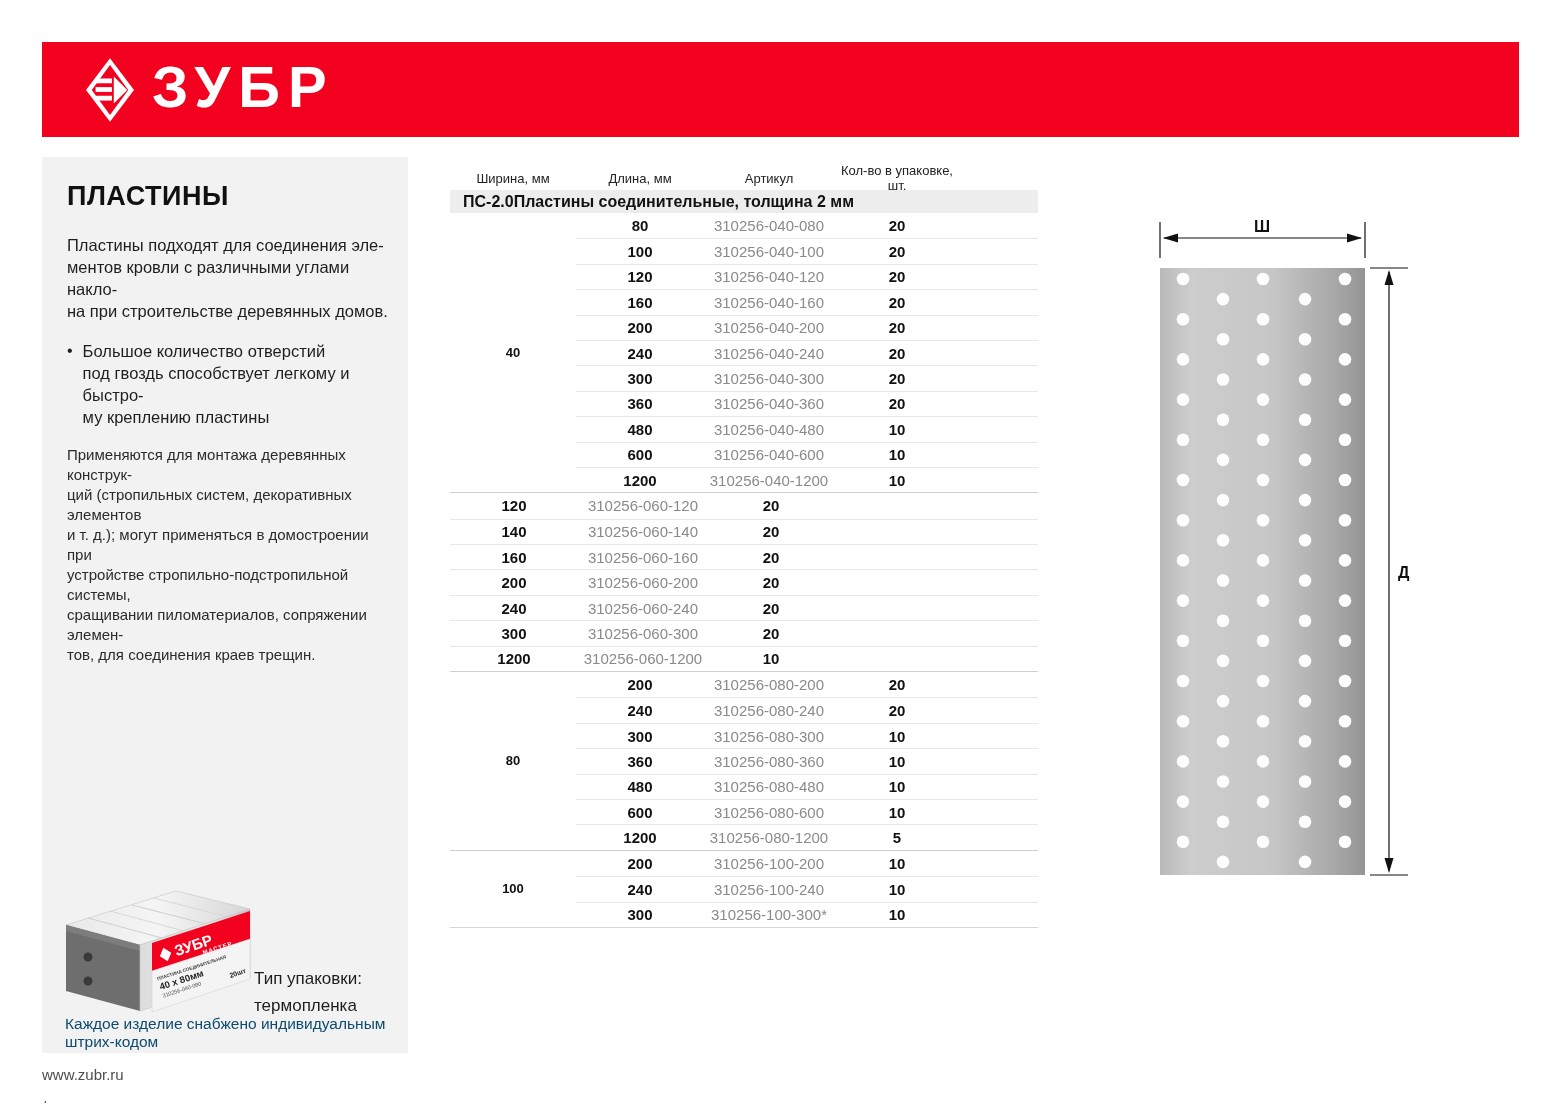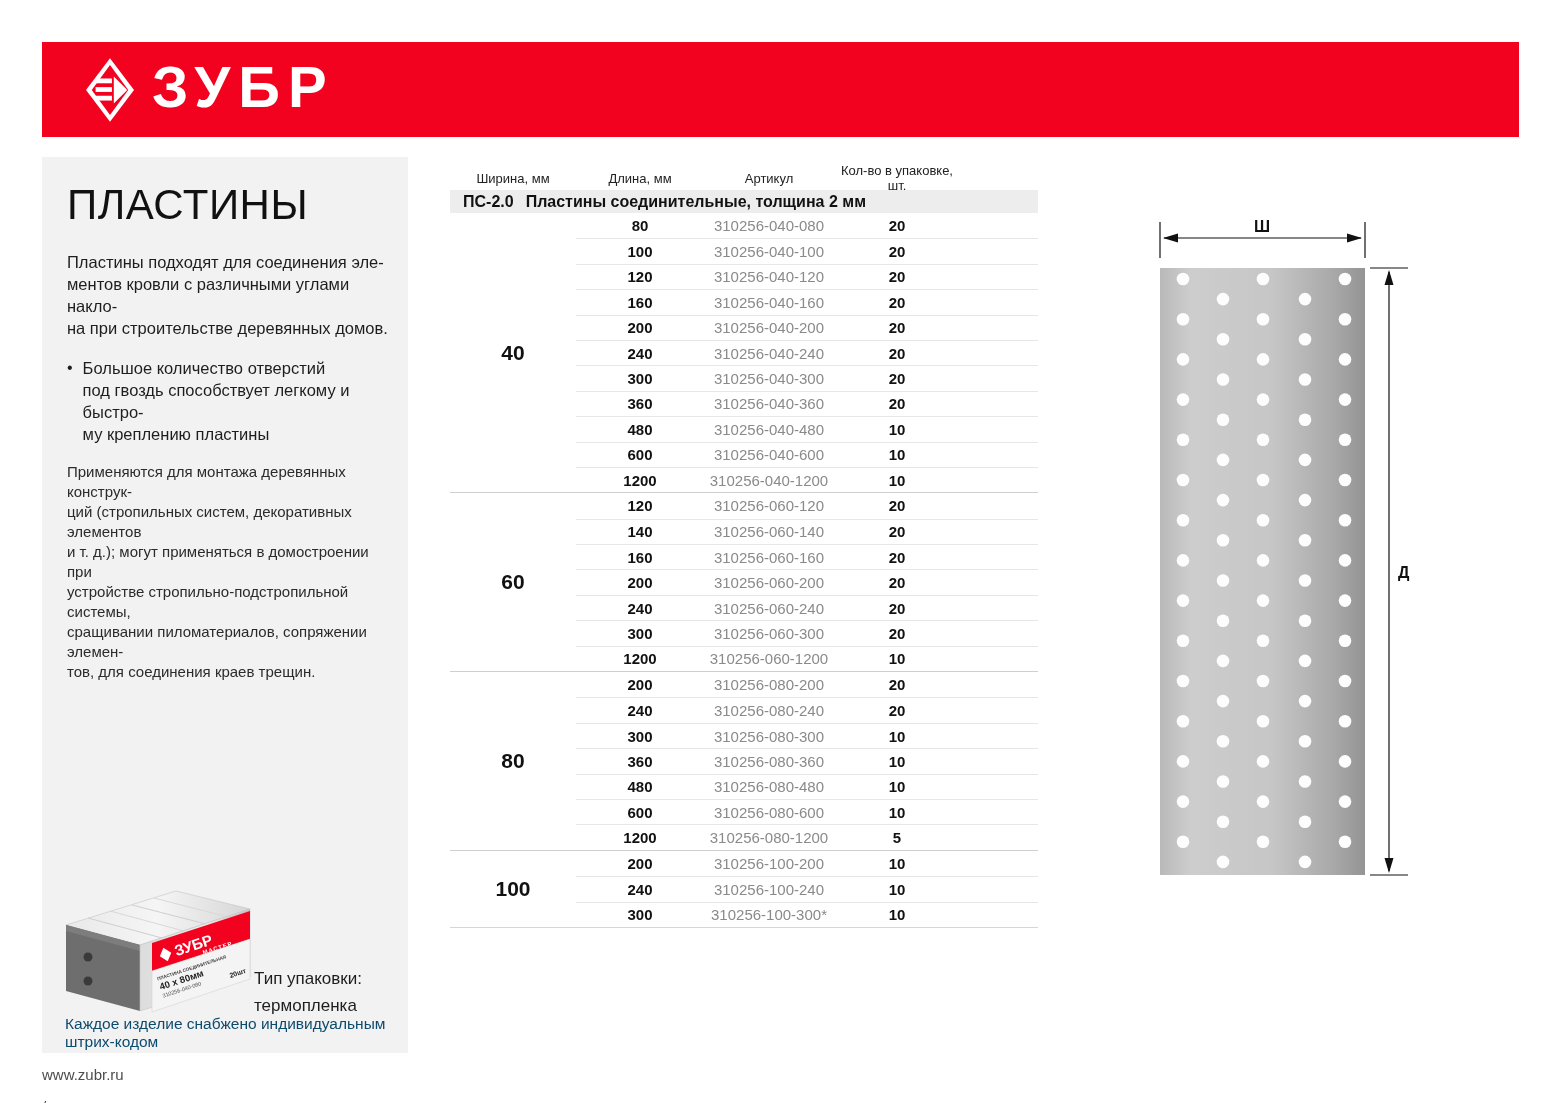--- a/index.html
+++ b/index.html
@@ -9,47 +9,47 @@
 
   
   .banner { position:absolute; left:42px; top:42px; width:1477px; height:95px;
             background:var(--brand-red); display:flex; align-items:center; padding-left:44px; }
   .logo-icon { width:48px; height:64px; flex:0 0 auto; }
   .wordmark { color:#fff; font-weight:bold; font-size:58px; letter-spacing:8px; margin-left:18px; margin-top:-6px; }
 
   
   .sidebar { position:absolute; left:42px; top:157px; width:366px; height:896px;
              background:#f2f2f2; padding:24px 20px 0 25px; }
-  .side-title { font-size:42px; font-weight:normal; color:#111; letter-spacing:0.5px; }
+  .side-title { font-size:27px; font-weight:bold; color:#111; letter-spacing:0.5px; }
   .intro { margin-top:22px; font-size:16.5px; line-height:22px; color:#1e1e1e; white-space:pre-line; }
   .bullet { margin-top:18px; display:flex; gap:10px; font-size:16.5px; line-height:22px; color:#1e1e1e; }
   .bullet .dot { font-size:16px; line-height:22px; }
   .bullet-text { white-space:pre-line; }
   .desc { margin-top:17px; font-size:15px; line-height:20px; color:#2b2b2b; white-space:pre-line; }
   .photo-area { position:absolute; left:14px; top:722px; width:345px; height:160px; }
   .pack-photo { position:absolute; left:0; top:0; }
   .pack-type { position:absolute; left:198px; top:86px; font-size:17px; line-height:27px; color:#1e1e1e; white-space:pre-line; }
   .barcode-note { position:absolute; left:23px; top:858px; font-size:15.5px; color:#0c4a6e; }
 
   
   .footer { position:absolute; left:42px; top:1066px; display:flex; gap:15px; font-size:15px; color:#4d4d4d;flex-direction:column; }
   .footer .site { color:#4d4d4d; text-decoration:none; }
 
   
   .main { position:absolute; left:450px; top:163px; width:588px; }
   .thead { display:grid; grid-template-columns:126px 128px 130px 204px; height:24px;
            align-items:center; text-align:center; font-size:13px; color:#222; }
   .thead .c4 { padding-right:78px; }
   .band { margin-top:3px; height:23px; background:#ededed; display:flex; align-items:center;
-          gap:12px; padding-left:13px; font-weight:bold; font-size:16px; color:#111; }
+          padding-left:13px; font-weight:bold; font-size:16px; color:#111; }
   #groups { border-bottom:1px solid #d6d6d6; }
   .group { display:flex; }
   .group + .group { border-top:1px solid #cfcfcf; }
   .width-label { width:126px; display:flex; align-items:center; justify-content:center;
-                 font-weight:bold; font-size:21px; color:#111; }
+                 font-weight:bold; font-size:13px; color:#111; }
   .rows { flex:1; }
   .row { display:grid; grid-template-columns:128px 130px 204px; height:25.4px;
          align-items:center; text-align:center; }
   .row + .row { border-top:1px solid #e7e7e7; }
   .row .len { font-weight:bold; font-size:15px; color:#111; }
   .row .art { font-size:15px; color:#8a8a8a; }
   .row .qty { font-weight:bold; font-size:15px; color:#111; padding-right:78px; }
 
   
   .diagram { position:absolute; left:1140px; top:210px; }
@@ -209,21 +209,20 @@
               <div class="qty">10</div>
             </div>
             <div class="row">
               <div class="len">1200</div>
               <div class="art">310256-040-1200</div>
               <div class="qty">10</div>
             </div>
           </div>
         </div>
         <div class="group">
-          <div class="width-label">60</div>
           <div class="rows">
             <div class="row">
               <div class="len">120</div>
               <div class="art">310256-060-120</div>
               <div class="qty">20</div>
             </div>
             <div class="row">
               <div class="len">140</div>
               <div class="art">310256-060-140</div>
               <div class="qty">20</div>

